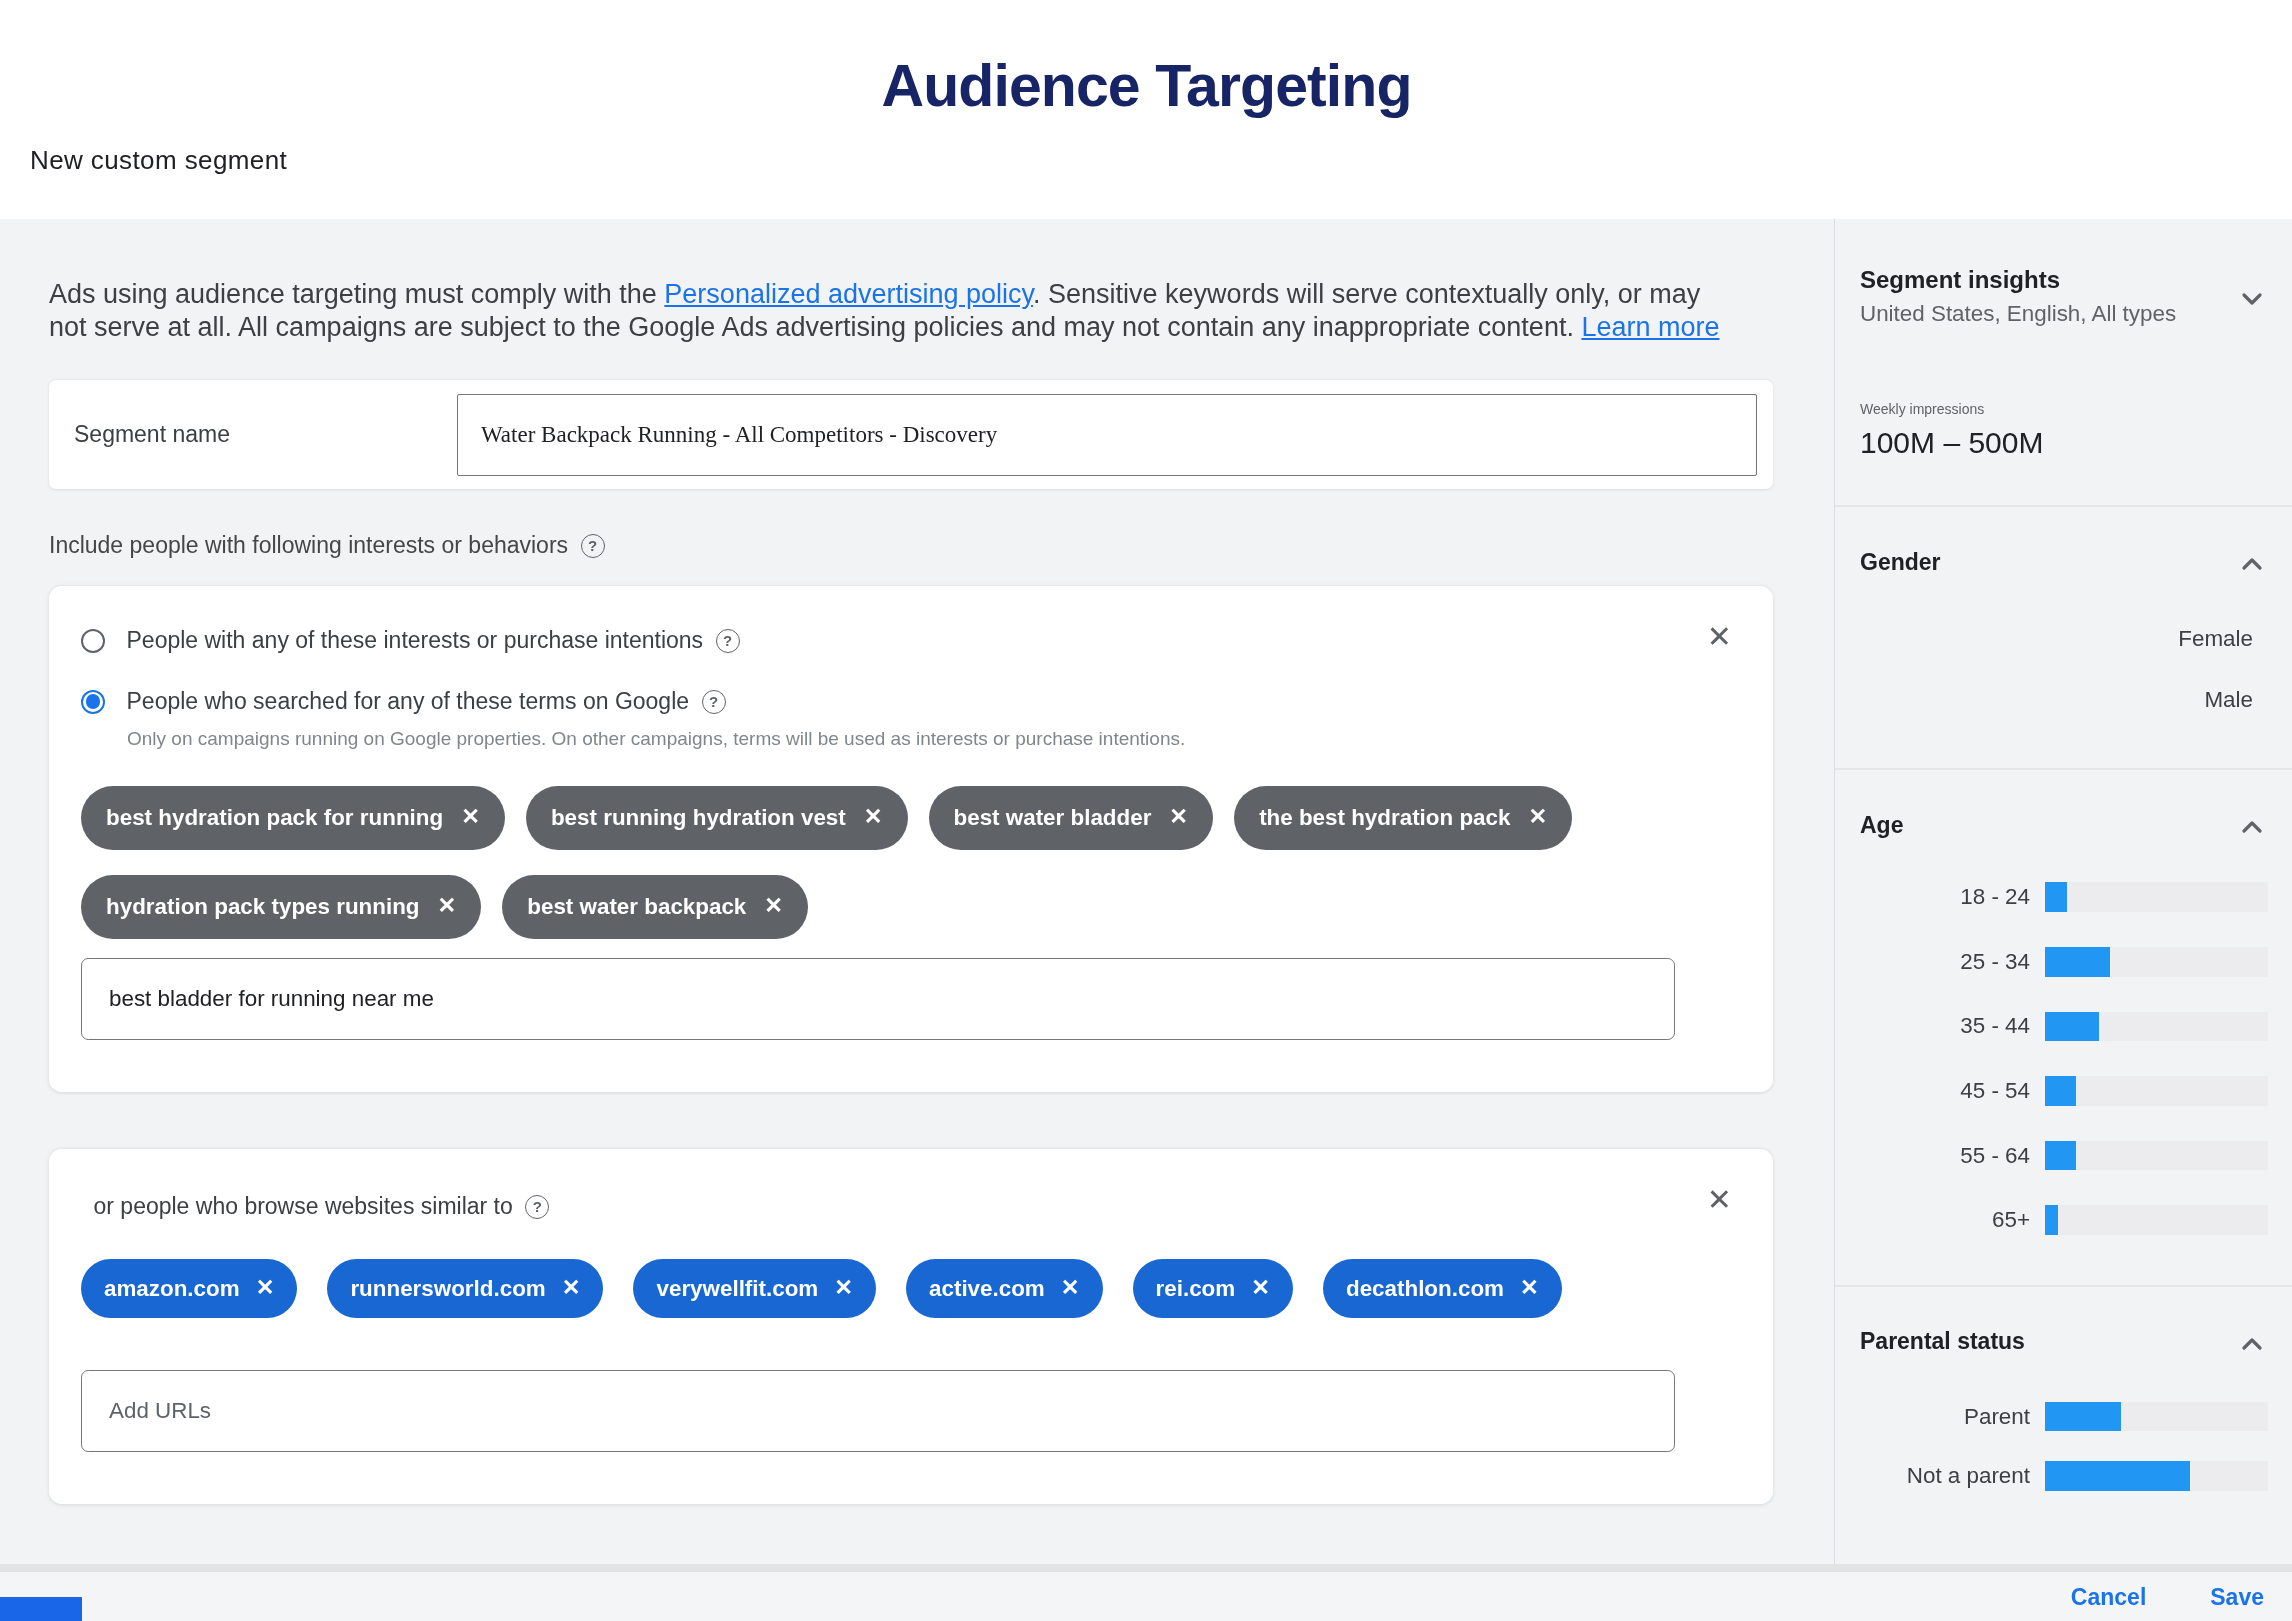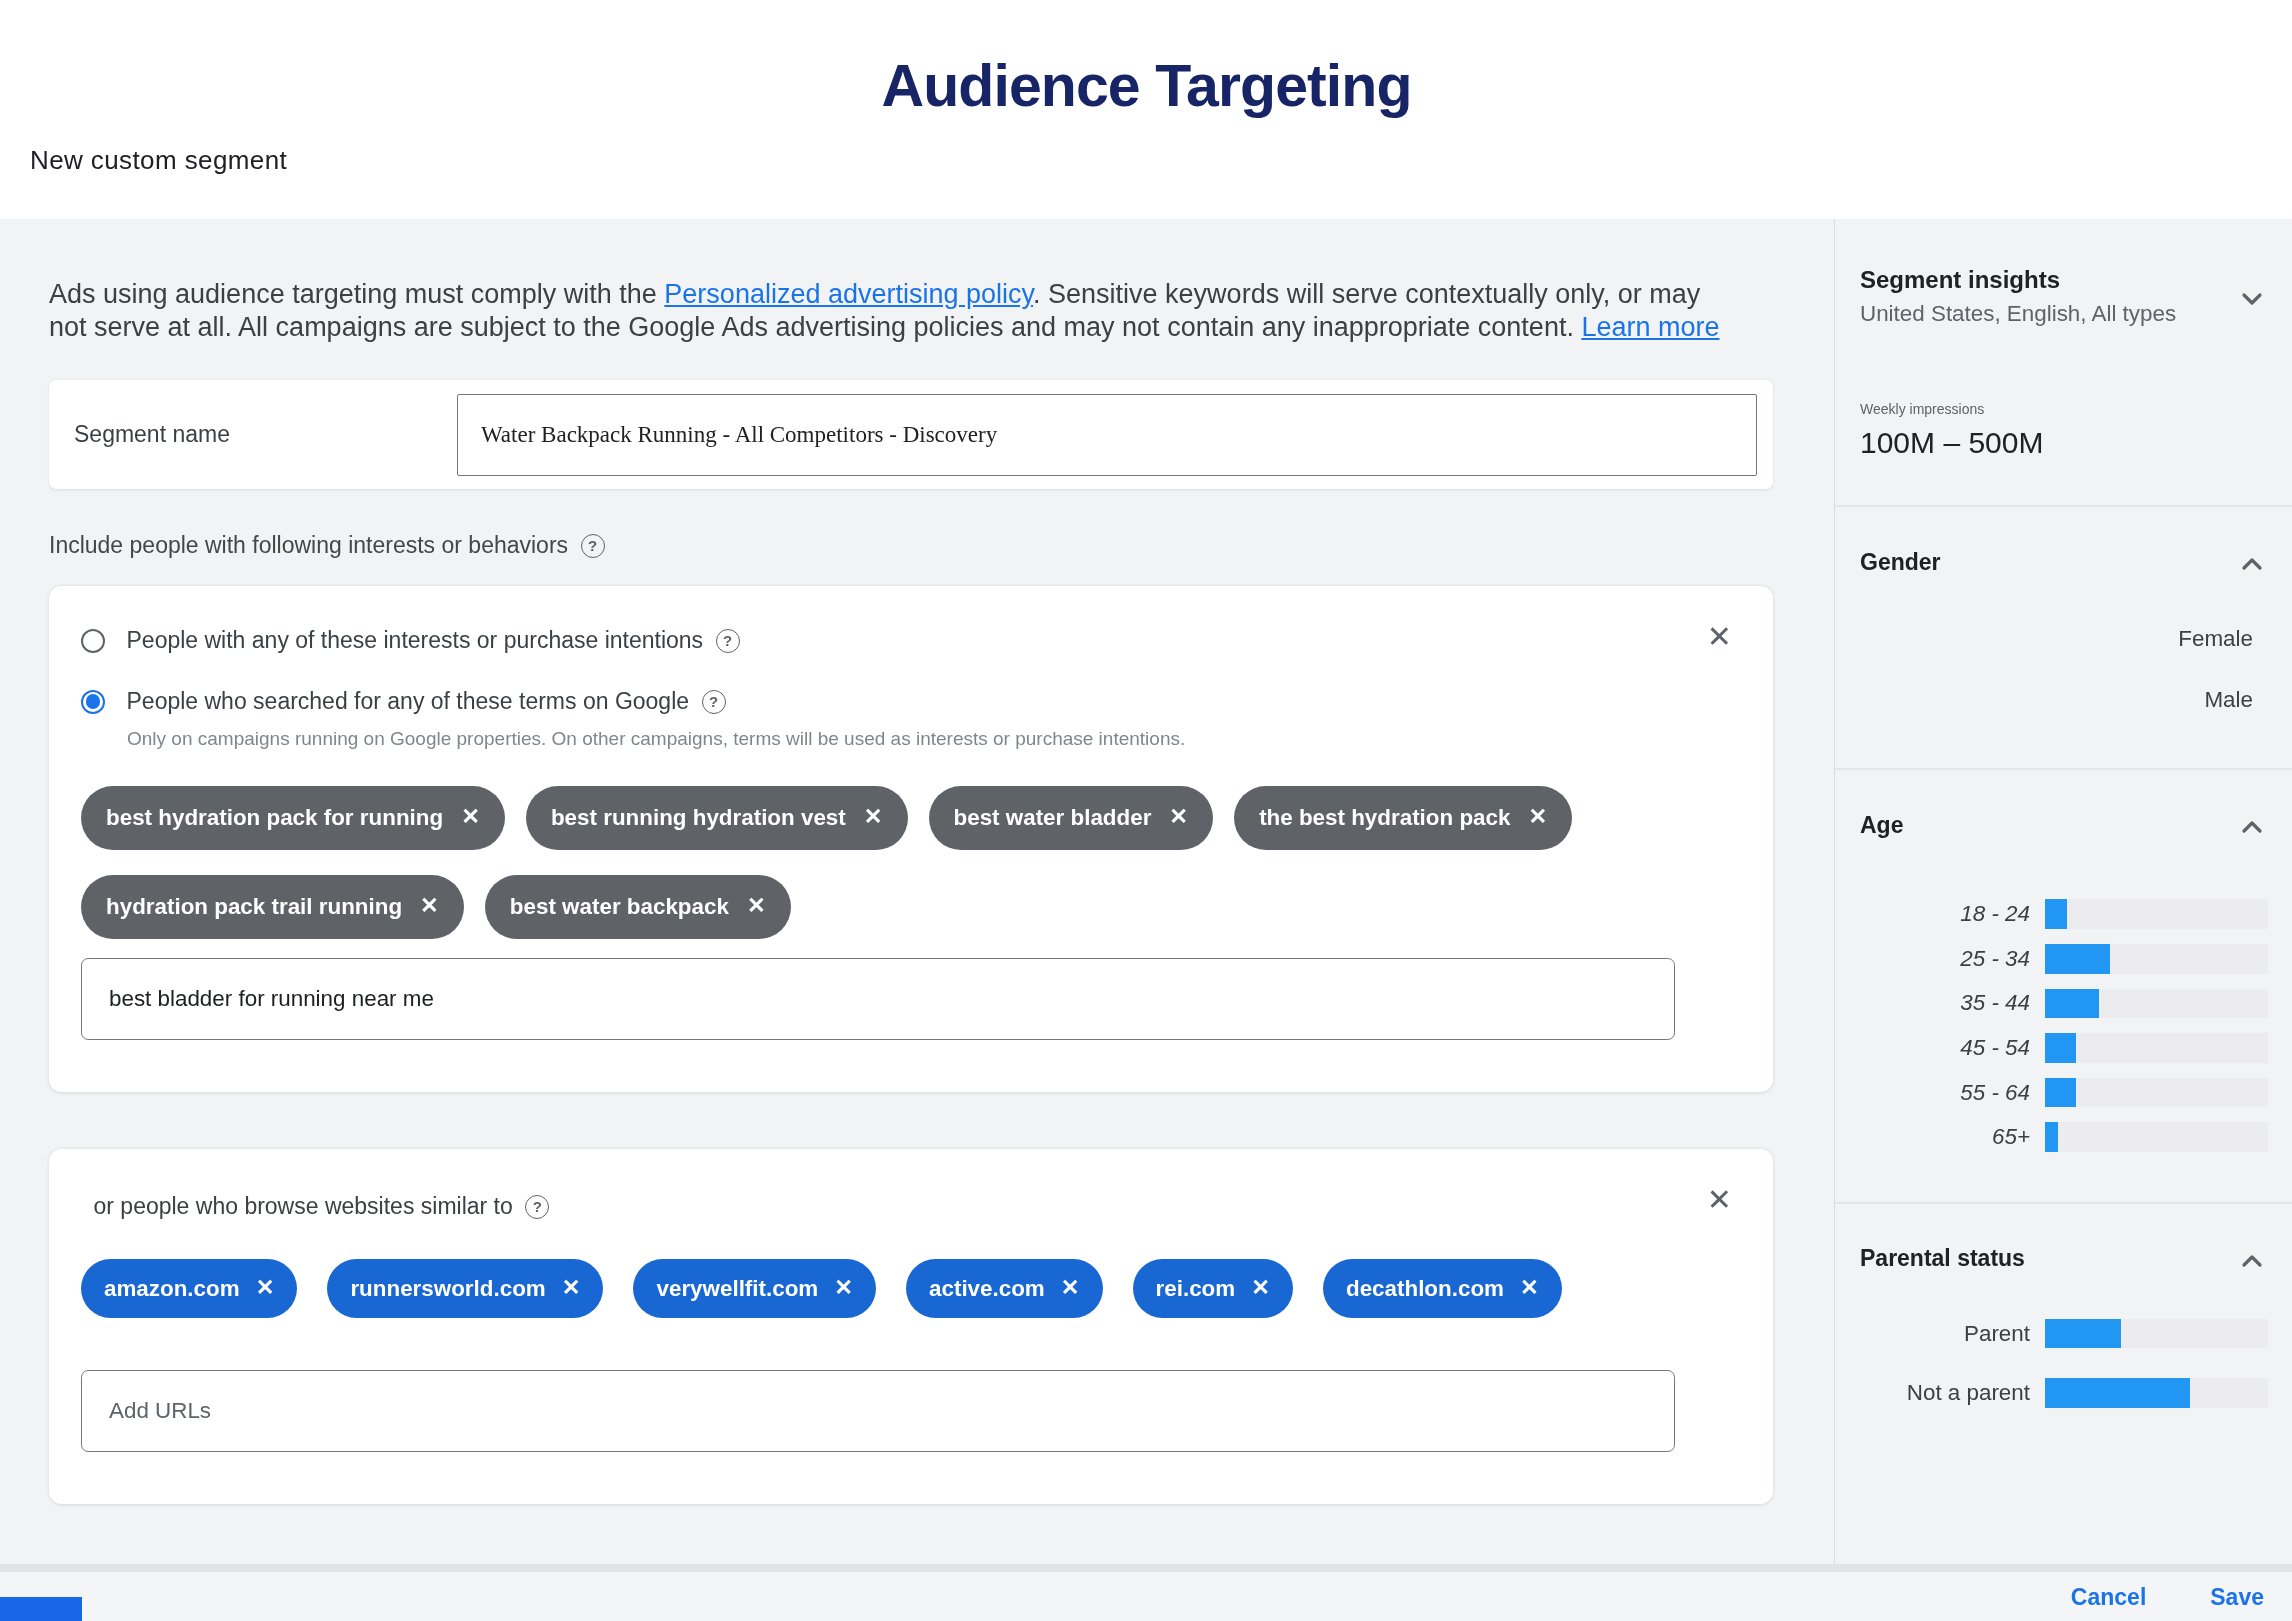--- a/index.html
+++ b/index.html
@@ -108,21 +108,21 @@
   .chev { cursor:pointer; color:#5f6368; margin-top:7.2px; flex:0 0 auto; }
   .weekly-label { margin-top:74px; font-size:14px; color:#5f6368; }
   .weekly-value { margin-top:9px; font-size:30px; color:#202124; }
   .sb-divider { height:1.8px; background:#e3e5e6; margin:45px -25px 0 -25px; }
   .sb-section-header {
     display:flex; justify-content:space-between; align-items:center; margin-top:34px;
   }
   .sb-section-title { font-size:23px; font-weight:bold; color:#202124; }
   .bars { display:flex; flex-direction:column; margin-top:41px; }
   .bars-gender { gap:31px;align-items:flex-end; }
-  .bars-age { gap:15px; margin-top:53px;font-style:italic; }
+  .bars-age { gap:35px; margin-top:36px; }
   .bars-parental { gap:30px; margin-top:39px; }
   .bar-row { display:flex; align-items:center; }
   .bar-label {
     width:170px; text-align:right; font-size:22.4px; color:#3c4043;
     margin-right:15px; white-space:nowrap; flex:0 0 auto;
   }
   .bar-track { flex:1; height:29.6px; background:#ececee; overflow:hidden; }
   .bar-fill { height:100%; background:#2196f3; }
   
   .footer-band { position:absolute; top:1564px; left:0; right:0; height:8px; background:#e1e3e4; }
@@ -189,21 +189,21 @@
           </span>
           <span class="chip chip-dark">
             <span>best water bladder</span>
             <span class="chip-x">✕</span>
           </span>
           <span class="chip chip-dark">
             <span>the best hydration pack</span>
             <span class="chip-x">✕</span>
           </span>
           <span class="chip chip-dark">
-            <span>hydration pack trail running</span>
+            <span>hydration pack types running</span>
             <span class="chip-x">✕</span>
           </span>
           <span class="chip chip-dark">
             <span>best water backpack</span>
             <span class="chip-x">✕</span>
           </span>
         </div>
 
       <input class="big-input" type="text" value="best bladder for running near me" style="">
     </div>

